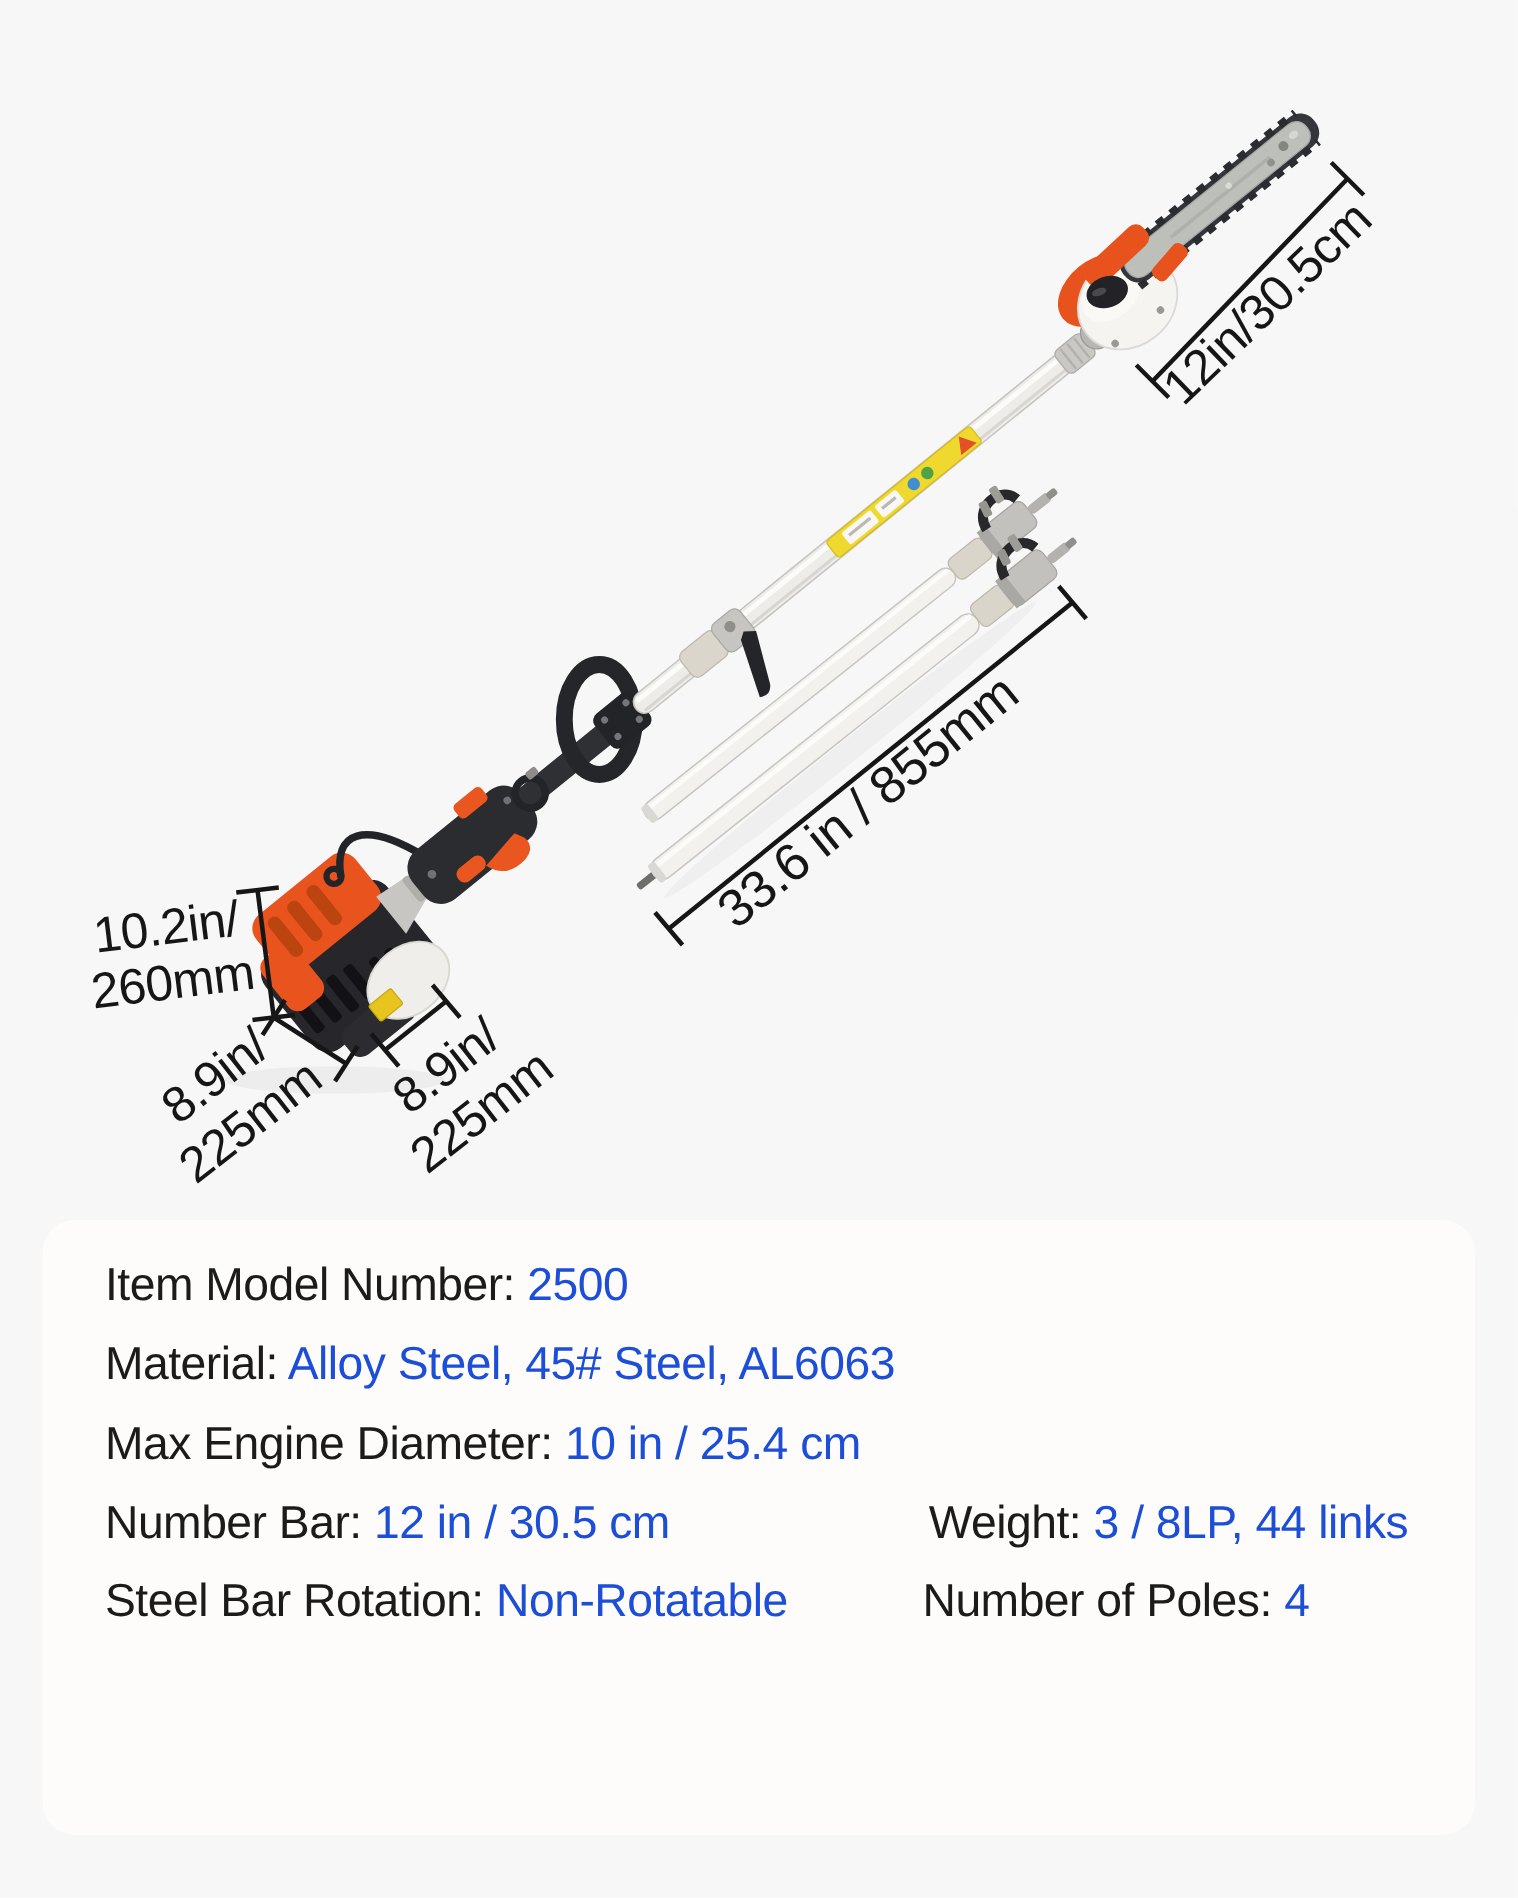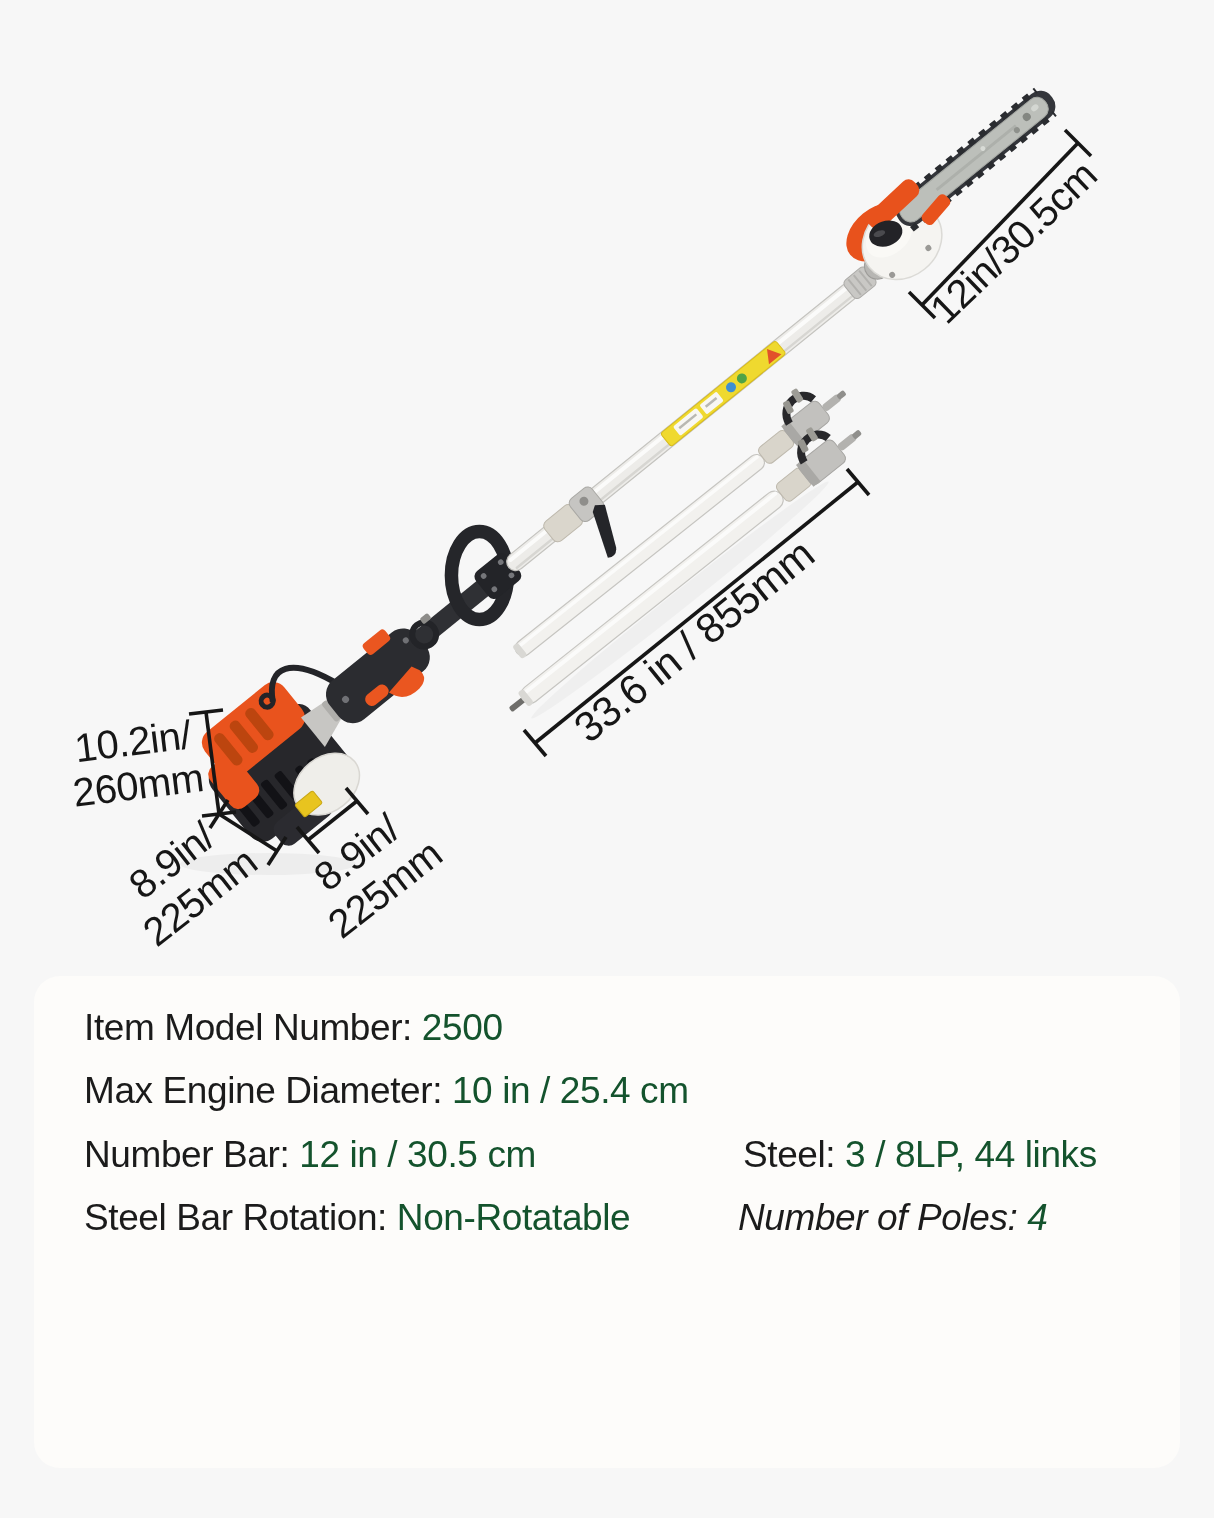--- a/index.html
+++ b/index.html
@@ -10,23 +10,23 @@
   .photo{position:absolute;left:0;top:0;width:1214px;height:975px;}
   .panel{
     position:absolute;left:34px;top:976px;width:1146px;height:492px;
     background:#fdfcfa;border-radius:26px;box-sizing:border-box;
     padding:20px 30px 0 50px;
   }
   .row{
     position:relative;height:63.3px;line-height:63.3px;font-size:37px;
     letter-spacing:-0.4px;color:#1b1b1b;font-weight:500;white-space:nowrap;
   }
-  .row .val{color:#14532d;}
+  .row .val{color:#1d4ed8;}
   .pair2a{position:absolute;left:659px;top:0;}
-  .pair2b{position:absolute;left:654px;top:0;font-style:italic;}
+  .pair2b{position:absolute;left:654px;top:0;}
   .dim{stroke:#161616;stroke-width:3.6;fill:none;}
   .dimtxt{
     font-family:"Liberation Sans",sans-serif;font-weight:500;fill:#161616;
     letter-spacing:-0.5px;
   }
 </style>
 </head>
 <body>
 
 <div class="canvas">
@@ -215,25 +215,28 @@
         </g>
       </g>
     </g>
   </svg>
 
   <section class="panel">
     <div class="row">
       <span>Item Model Number: </span><span class="val">2500</span>
     </div>
     <div class="row">
+      <span>Material: </span><span class="val">Alloy Steel, 45# Steel, AL6063</span>
+    </div>
+    <div class="row">
       <span>Max Engine Diameter: </span><span class="val">10 in / 25.4 cm</span>
     </div>
     <div class="row">
       <span>Number Bar: </span><span class="val">12 in / 30.5 cm</span>
-      <span class="pair2a"><span>Steel: </span><span class="val">3 / 8LP, 44 links</span></span>
+      <span class="pair2a"><span>Weight: </span><span class="val">3 / 8LP, 44 links</span></span>
     </div>
     <div class="row">
       <span>Steel Bar Rotation: </span><span class="val">Non-Rotatable</span>
       <span class="pair2b"><span>Number of Poles: </span><span class="val">4</span></span>
     </div>
   </section>
 
 </div>
 
 </body></html>

